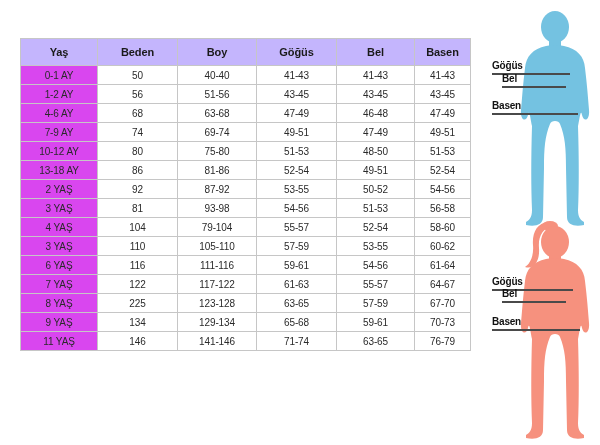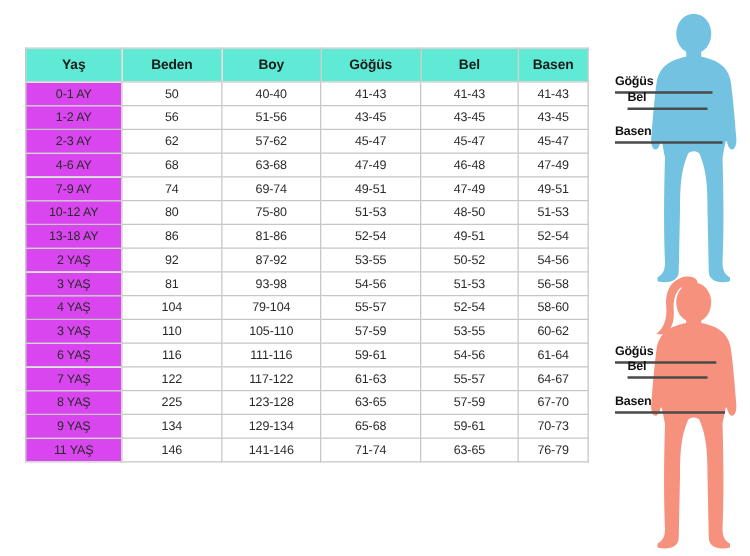--- a/index.html
+++ b/index.html
@@ -23,21 +23,21 @@
   }
   table.size-table th, table.size-table td {
     border: 1px solid #c6c6c6;
     text-align: center;
     vertical-align: middle;
     padding: 0;
     overflow: hidden;
     white-space: nowrap;
   }
   table.size-table thead th {
-    background: #5eead4;
+    background: #c4b5fd;
     height: 26px;
     font-size: 11px;
     font-weight: bold;
     color: #1a1a1a;
   }
   table.size-table tbody th {
     background: #d946ef;
     font-weight: normal;
   }
   table.size-table tbody th, table.size-table tbody td {
@@ -109,28 +109,20 @@
           </tr>
           <tr>
             <th>1-2 AY</th>
             <td>56</td>
             <td>51-56</td>
             <td>43-45</td>
             <td>43-45</td>
             <td>43-45</td>
           </tr>
           <tr>
-            <th>2-3 AY</th>
-            <td>62</td>
-            <td>57-62</td>
-            <td>45-47</td>
-            <td>45-47</td>
-            <td>45-47</td>
-          </tr>
-          <tr>
             <th>4-6 AY</th>
             <td>68</td>
             <td>63-68</td>
             <td>47-49</td>
             <td>46-48</td>
             <td>47-49</td>
           </tr>
           <tr>
             <th>7-9 AY</th>
             <td>74</td>

